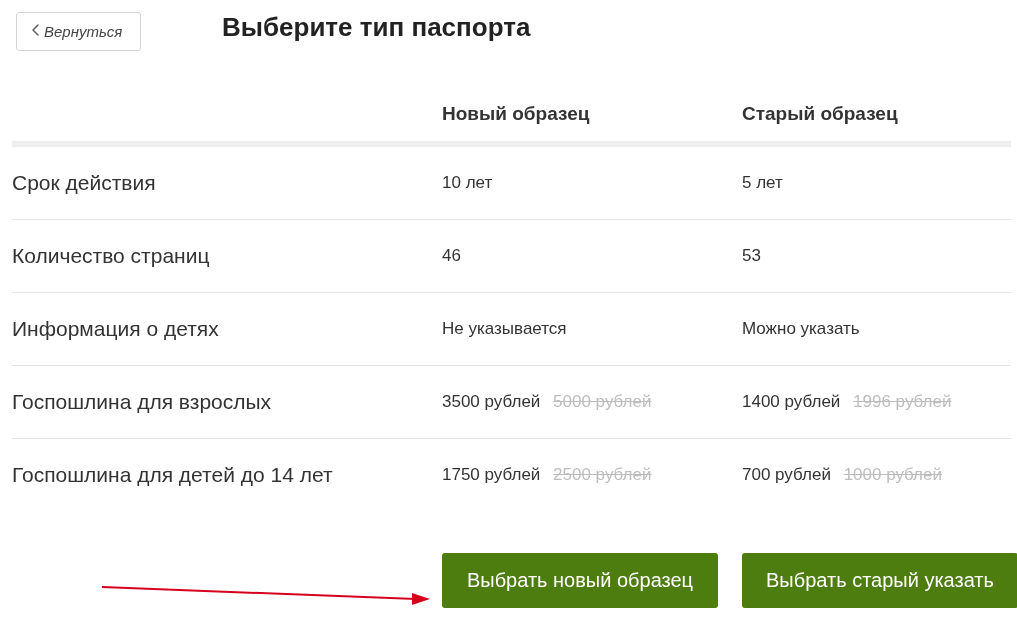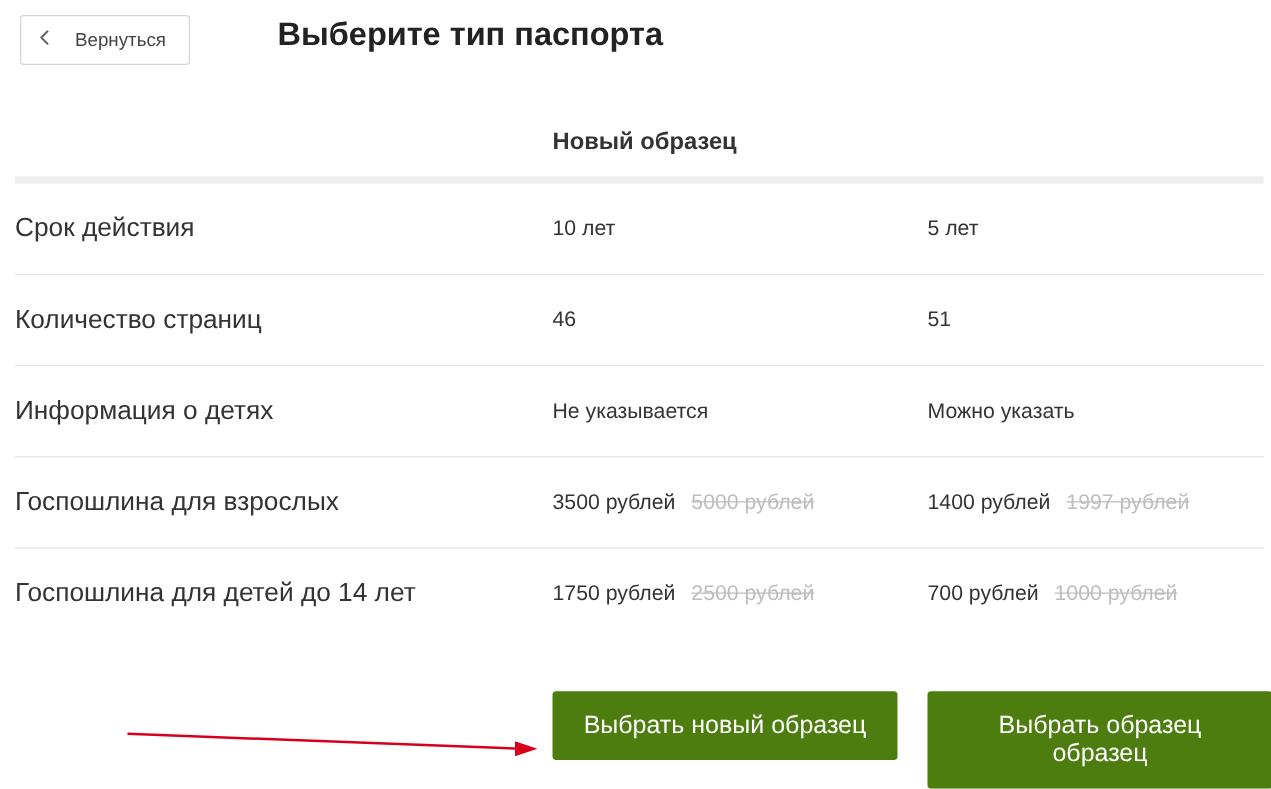--- a/index.html
+++ b/index.html
@@ -18,21 +18,22 @@
       left: 16px;
       border: 1px solid #d5d5d5;
       background: #fff;
       border-radius: 3px;
       padding: 10px 18px 10px 14px;
       font-size: 15px;
       color: #444;
       cursor: pointer;
       display: inline-flex;
       align-items: center;
-      gap: 20px;
+      gap: 4px;
+      font-style: italic;
     }
     .back-btn svg { stroke: #666; }
     .heading {
       position: absolute;
       top: 12px;
       left: 222px;
       font-size: 26px;
       font-weight: 700;
       color: #222;
     }
@@ -104,50 +105,51 @@
   </span>
   <span>Вернуться</span>
 </button>
 
 <h1 class="heading">Выберите тип паспорта</h1>
 
 <div class="grid">
   <div class="row row-head">
     <div class="col-a"></div>
     <div class="col-b">Новый образец</div>
+    <div class="col-c">Старый образец</div>
   </div>
   <div class="sep"></div>
 
   <div class="row row-data" style="border-top:none">
     <div class="col-a">Срок действия</div>
     <div class="col-b">10 лет</div>
     <div class="col-c">5 лет</div>
   </div>
 
   <div class="row row-data">
     <div class="col-a">Количество страниц</div>
     <div class="col-b">46</div>
-    <div class="col-c">51</div>
+    <div class="col-c">53</div>
   </div>
 
   <div class="row row-data">
     <div class="col-a">Информация о детях</div>
     <div class="col-b">Не указывается</div>
     <div class="col-c">Можно указать</div>
   </div>
 
   <div class="row row-data">
     <div class="col-a">Госпошлина для взрослых</div>
     <div class="col-b">
       <span class="price">3500 рублей</span>
       <span class="strike">5000 рублей</span>
     </div>
     <div class="col-c">
       <span class="price">1400 рублей</span>
-      <span class="strike">1997 рублей</span>
+      <span class="strike">1996 рублей</span>
     </div>
   </div>
 
   <div class="row row-data">
     <div class="col-a">Госпошлина для детей до 14 лет</div>
     <div class="col-b">
       <span class="price">1750 рублей</span>
       <span class="strike">2500 рублей</span>
     </div>
     <div class="col-c">
@@ -155,21 +157,21 @@
       <span class="strike">1000 рублей</span>
     </div>
   </div>
 
   <div class="actions">
     <div></div>
     <div>
       <button class="primary-btn">Выбрать новый образец</button>
     </div>
     <div>
-      <button class="primary-btn">Выбрать образец образец</button>
+      <button class="primary-btn">Выбрать старый указать</button>
     </div>
   </div>
 </div>
 
 <svg class="arrow" viewBox="0 0 330 24" preserveAspectRatio="none">
   <line x1="2" y1="2" x2="316" y2="14" stroke="#d6001c" stroke-width="2"></line>
   <polygon points="330,14 312,8 312,20" fill="#d6001c"></polygon>
 </svg>
 
 </body></html>

